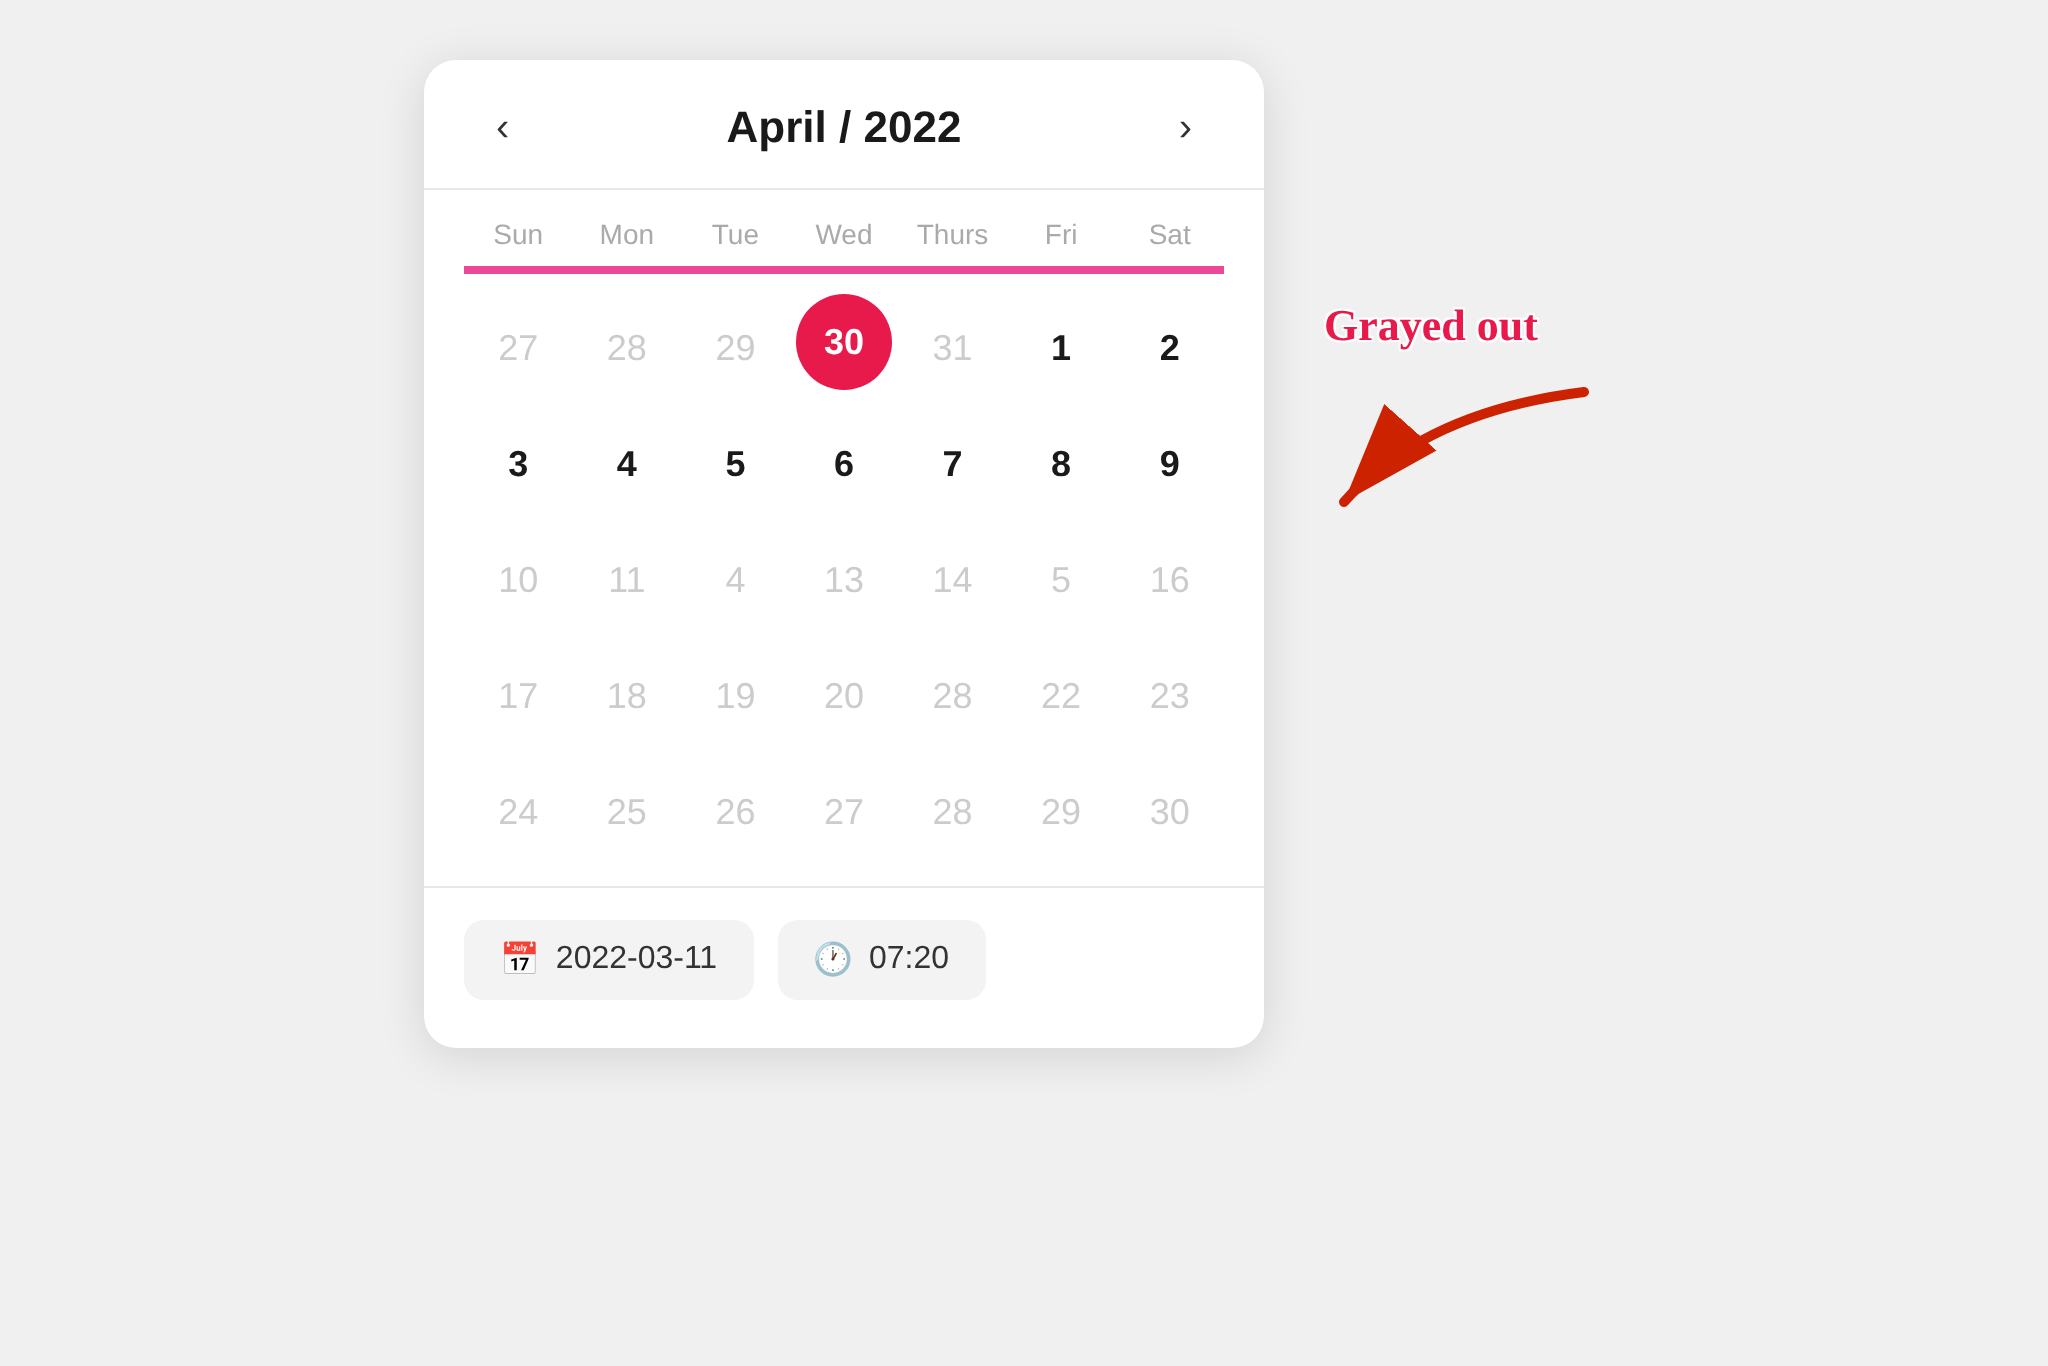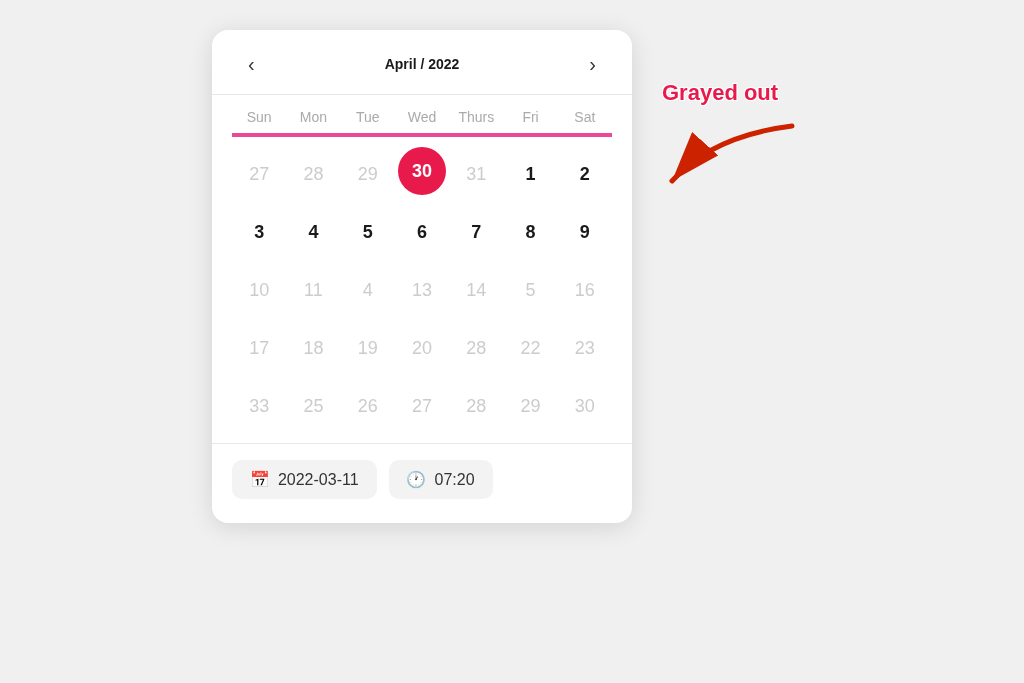--- a/index.html
+++ b/index.html
@@ -43,21 +43,21 @@
       border: none;
       cursor: pointer;
       font-size: 20px;
       color: #333;
       padding: 4px 8px;
       border-radius: 6px;
       line-height: 1;
     }
 
     .month-title {
-      font-size: 14px;
+      font-size: 22px;
       font-weight: 700;
       color: #1a1a1a;
     }
 
     .calendar-grid {
       padding: 0 20px;
     }
 
     .day-headers {
       display: grid;
@@ -140,22 +140,23 @@
     .bottom-pill .pill-icon {
       font-size: 16px;
       color: #555;
     }
 
     .annotation-area {
       display: flex;
       flex-direction: column;
       align-items: flex-start;
       gap: 0;
-      margin-top: 50px;
+      margin-top: 120px;
       position: relative;
+      font-family: Liberation Serif, serif;
     }
 
     .grayed-out-label {
       color: #e8194b;
       font-size: 22px;
       font-weight: 800;
       white-space: nowrap;
       text-shadow: 1px 1px 0 #fff, -1px -1px 0 #fff, 1px -1px 0 #fff, -1px 1px 0 #fff;
       margin-bottom: 10px;
       margin-left: 10px;
@@ -213,21 +214,21 @@
           <div class="day-cell grayed">14</div>
           <div class="day-cell grayed">5</div>
           <div class="day-cell grayed">16</div>
           <div class="day-cell grayed">17</div>
           <div class="day-cell grayed">18</div>
           <div class="day-cell grayed">19</div>
           <div class="day-cell grayed">20</div>
           <div class="day-cell grayed">28</div>
           <div class="day-cell grayed">22</div>
           <div class="day-cell grayed">23</div>
-          <div class="day-cell grayed">33</div>
+          <div class="day-cell grayed">24</div>
           <div class="day-cell grayed">25</div>
           <div class="day-cell grayed">26</div>
           <div class="day-cell grayed">27</div>
           <div class="day-cell grayed">28</div>
           <div class="day-cell grayed">29</div>
           <div class="day-cell grayed">30</div>
         </div>
     </div>
 
     <div class="bottom-bar">

